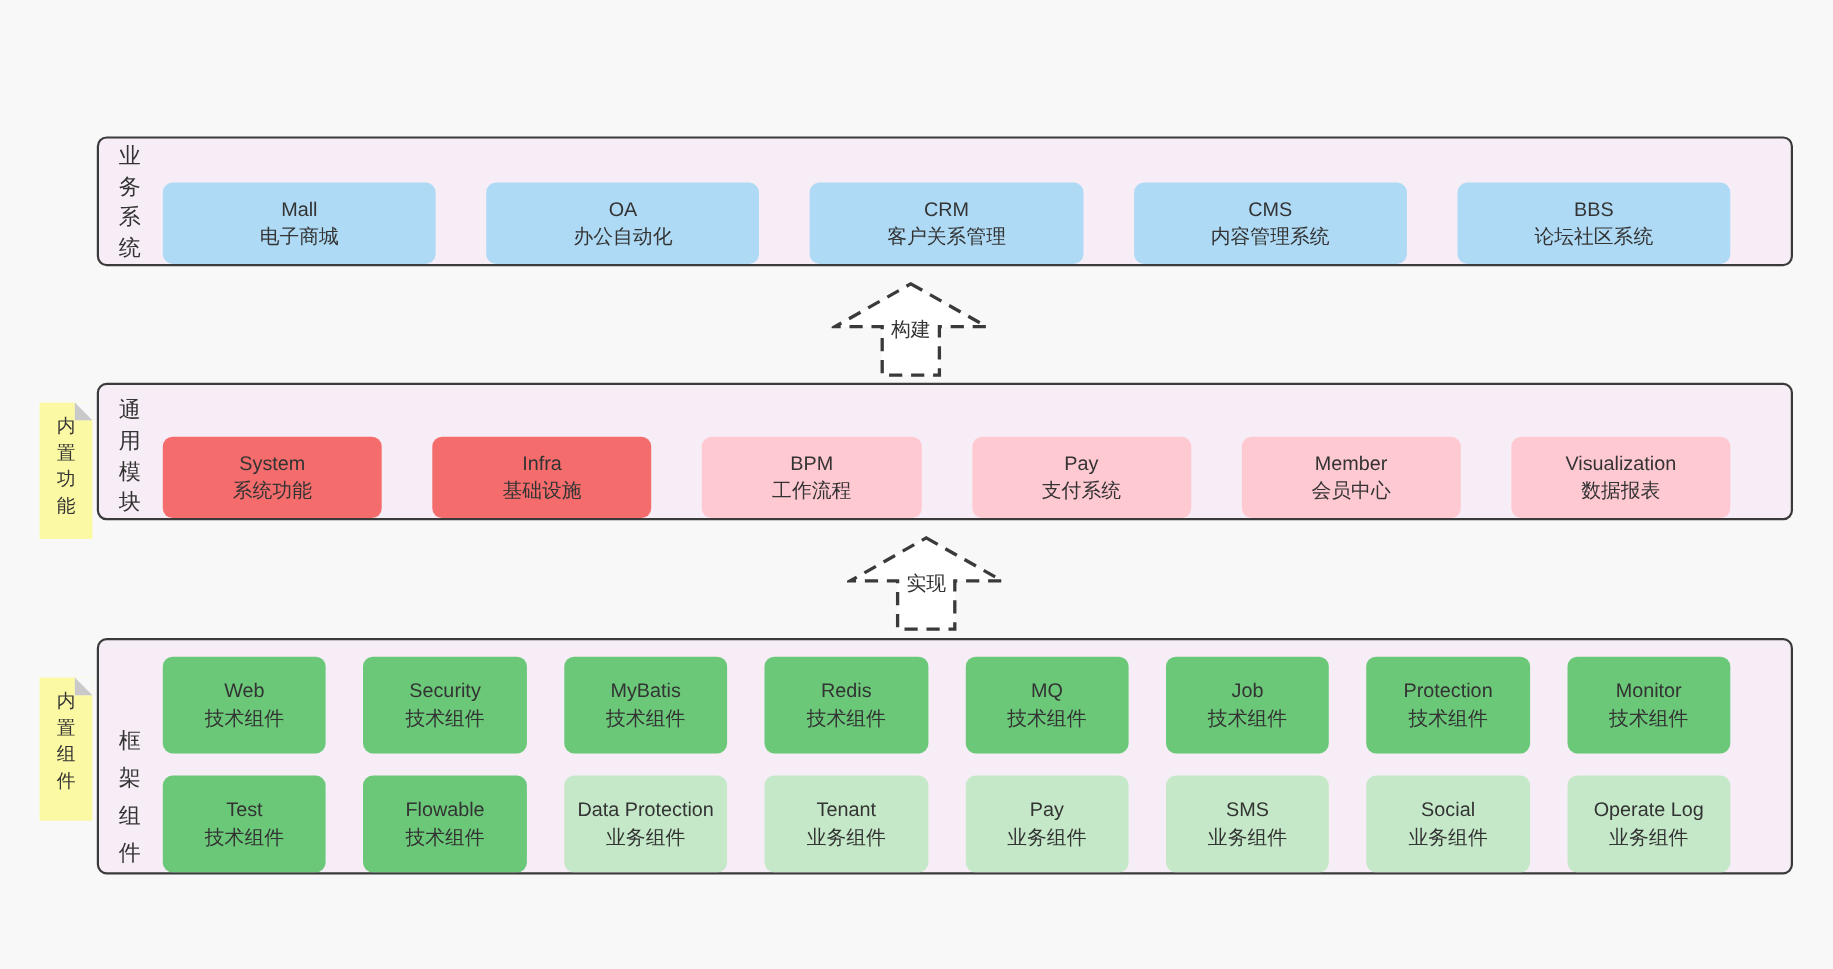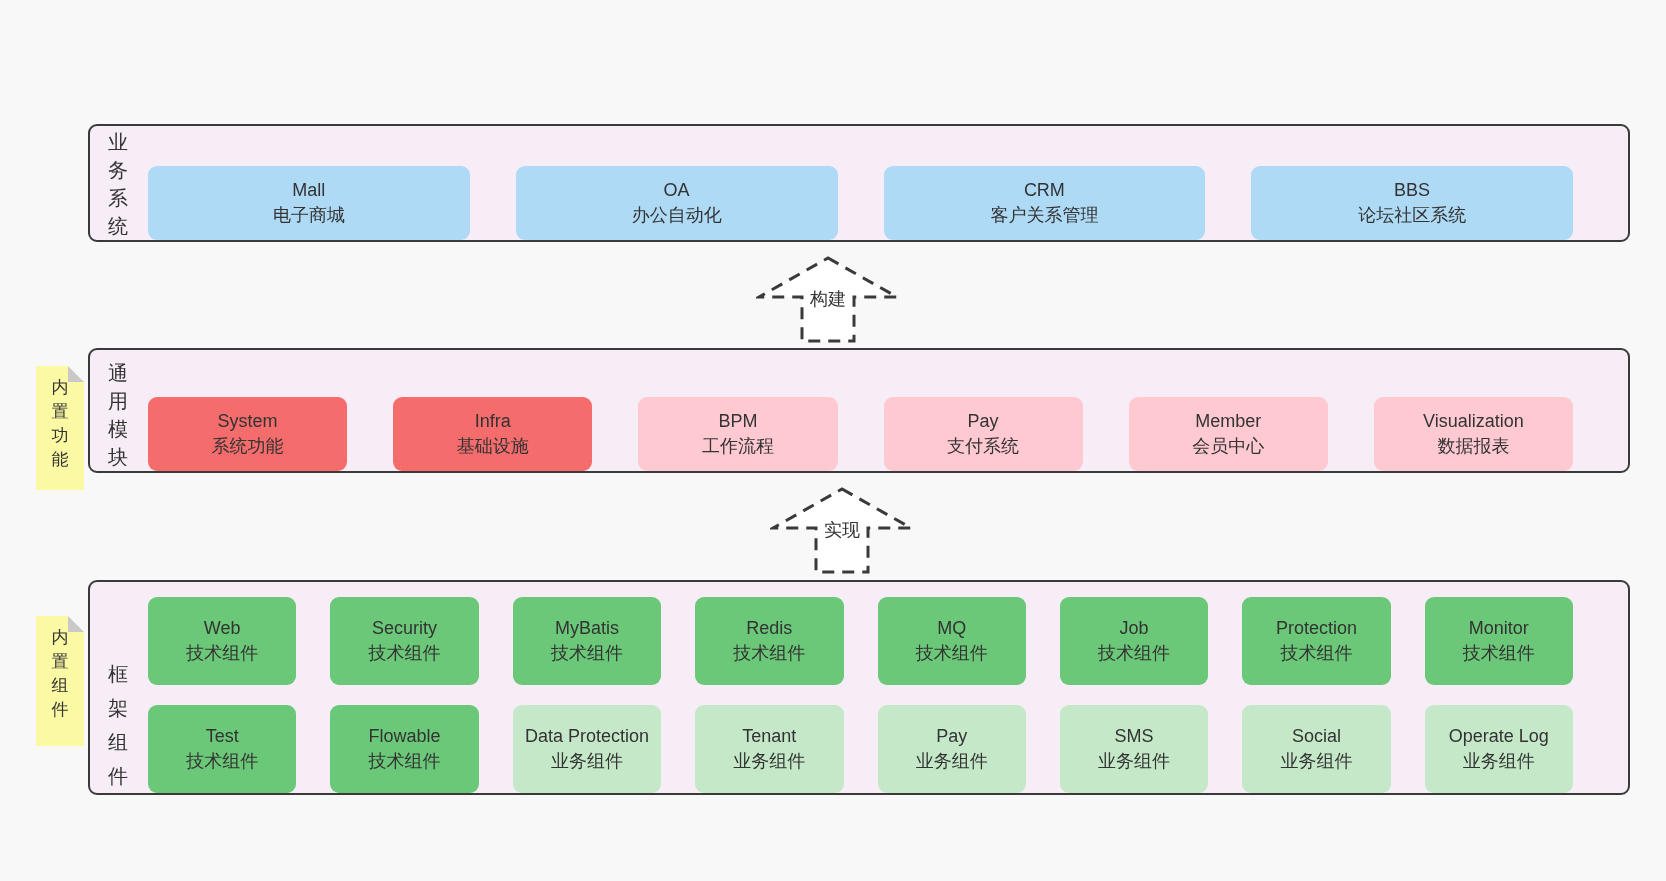--- a/index.html
+++ b/index.html
@@ -92,20 +92,24 @@
     </div>
     <div class="box blue">
       <div>OA</div>
       <div>办公自动化</div>
     </div>
     <div class="box blue">
       <div>CRM</div>
       <div>客户关系管理</div>
     </div>
     <div class="box blue">
+      <div>CMS</div>
+      <div>内容管理系统</div>
+    </div>
+    <div class="box blue">
       <div>BBS</div>
       <div>论坛社区系统</div>
     </div>
   </div>
 </div>
 
 <div class="arrow" id="arrow-build">
   <svg width="144" height="88">
     <polygon points="72,2 141,41 98,41 98,85 46,85 46,41 3,41" style="fill:#ffffff;stroke:var(--band-border,#3a3a3a);stroke-width:3;stroke-dasharray:12 8;"></polygon>
   </svg>

